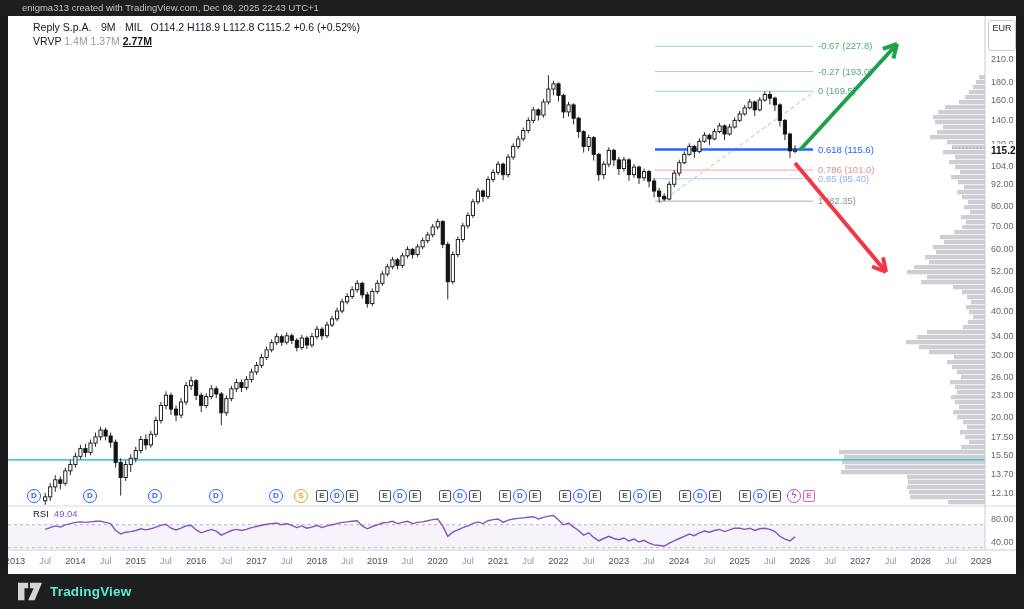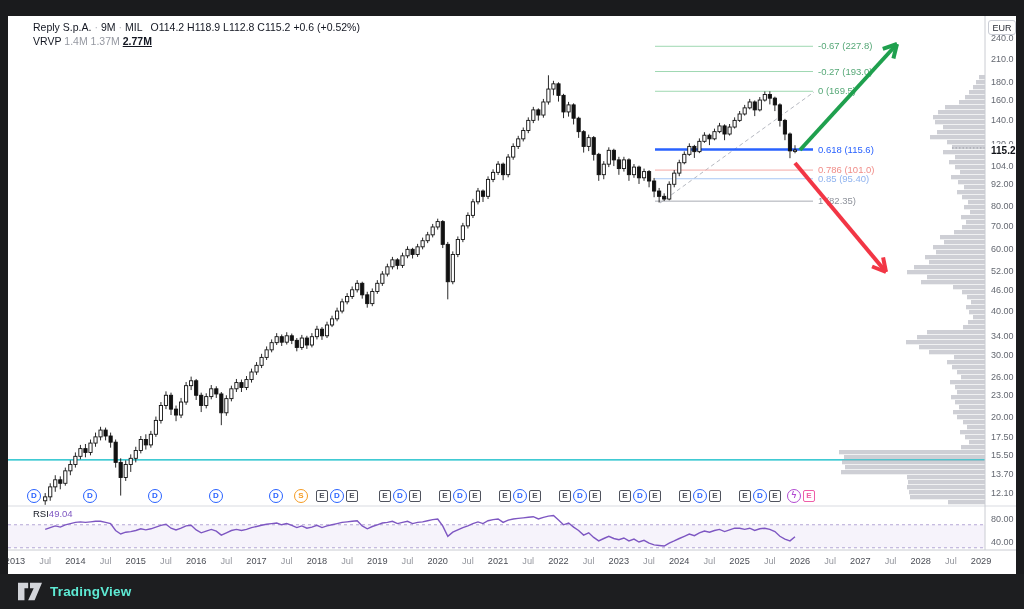--- a/index.html
+++ b/index.html
@@ -9,22 +9,22 @@
           color:#bfc3c9;font-size:9.5px;line-height:16px;padding-left:22px;box-sizing:border-box;}
   .widget{position:absolute;left:8px;top:16px;width:1008px;height:558px;background:#ffffff;}
   .widget svg{position:absolute;left:0;top:0;}
   .legend{position:absolute;left:25px;top:5px;font-size:10.5px;color:#131722;white-space:nowrap;z-index:6;}
   .legend .row2{margin-top:2px;font-size:10.5px;}
   .legend .dim{color:#9598a1;}
   .legend .sep{color:#b2b5be;padding:0 3px;}
   .legend .gap{padding-left:8px;}
   .legend b{font-weight:bold;text-decoration:underline;}
   .rsi-legend{position:absolute;left:25px;top:492px;font-size:9.5px;color:#131722;z-index:6;}
-  .rsi-legend .val{color:#7e57c2;}
-  .eur-btn{position:absolute;left:980px;top:4px;width:28px;height:15px;background:#fff;
+  .rsi-legend .val{color:#7e57c2;padding-left:5px;}
+  .eur-btn{position:absolute;left:980px;top:4px;width:28px;height:31px;background:#fff;
            border:1px solid #c9ccd4;border-radius:3px;font-size:9px;line-height:15px;
            text-align:center;color:#2a2e37;box-sizing:border-box;z-index:6;}
   .badge{position:absolute;box-sizing:border-box;background:#fff;font-weight:bold;font-size:8px;
          text-align:center;z-index:5;transform:translate(-50%,-50%);}
   .badge.circ{width:14px;height:14px;border-radius:50%;line-height:11px;border:1.5px solid;}
   .badge.sq{width:12px;height:12px;border-radius:2px;line-height:10px;border:1px solid;}
   .b-blue{border-color:#2962ff;color:#2962ff;}
   .b-orange{border-color:#f59b22;color:#f59b22;}
   .b-gray{border-color:#70737e;color:#50535e;}
   .b-purple{border-color:#b24bd1;color:#b24bd1;font-size:9px;}
@@ -32,20 +32,23 @@
   .footer{position:absolute;left:0;top:574px;width:1024px;height:35px;background:#1d1e20;
           display:flex;align-items:center;padding-left:18px;box-sizing:border-box;}
   .footer .brand{color:#5eead4;font-size:13.5px;font-weight:bold;margin-left:8px;letter-spacing:.2px;}
   .hit{position:absolute;z-index:7;}
 </style>
 </head>
 <body>
 
 <div class="page">
 
+  <div class="topbar">
+    <span>enigma313 created with TradingView.com, Dec 08, 2025 22:43 UTC+1</span>
+  </div>
 
   <div class="widget">
     <svg id="chart" width="1008" height="558">
         <g>
           <rect x="0" y="508.75" width="977" height="23" fill="rgba(126,87,194,0.07)"></rect>
           <line x1="0" x2="977" y1="508.75" y2="508.75" stroke="#b4a7d6" stroke-width="1" stroke-dasharray="3 3"></line>
           <line x1="0" x2="977" y1="531.75" y2="531.75" stroke="#b4a7d6" stroke-width="1" stroke-dasharray="3 3"></line>
         </g>
         <line x1="0" x2="977" y1="443.8282697401385" y2="443.8282697401385" stroke="#00b8c4" stroke-width="1.3"></line>
         <g>

